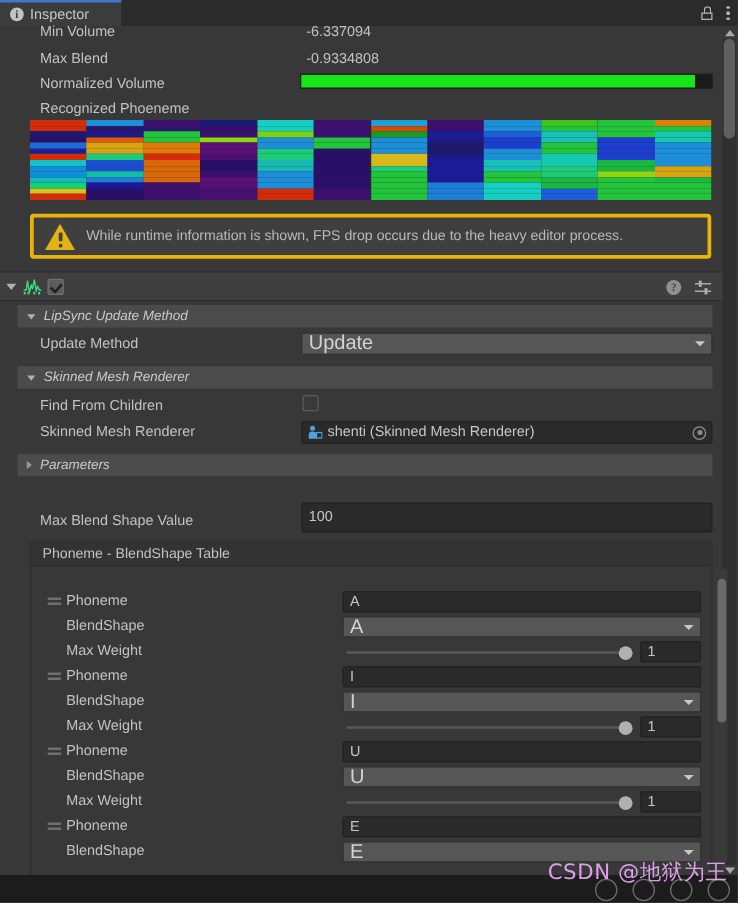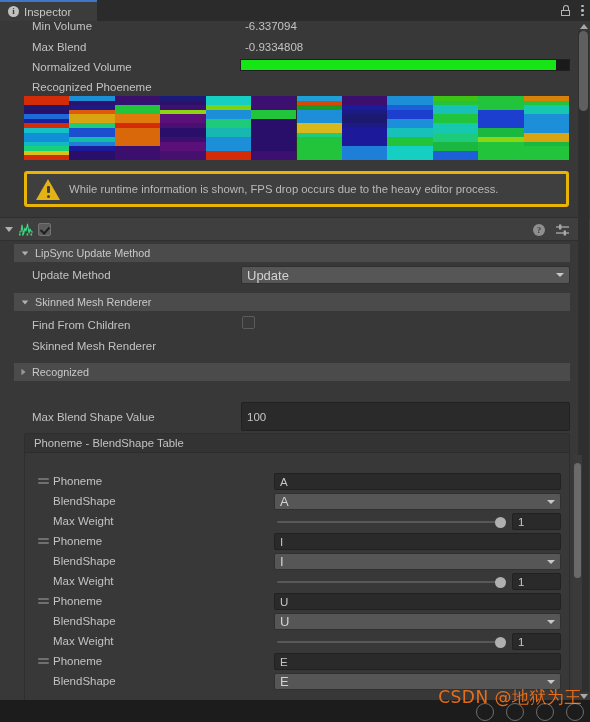--- a/index.html
+++ b/index.html
@@ -66,29 +66,29 @@
   .cb.checked::after{content:"";position:absolute;left:3px;top:1px;width:4px;height:7px;
       border:solid #1f1f1f;border-width:0 2px 2px 0;transform:rotate(42deg);}
   .comp-title{font-size:12px;color:#e2e2e2;font-weight:bold;margin-left:6px;}
   .comp-tools{position:absolute;right:7px;top:0;height:24px;display:flex;align-items:center;gap:11px;}
   .q-ico{width:12px;height:12px;border-radius:50%;background:#8f8f8f;color:#3f3f3f;font-size:9px;
          font-weight:bold;text-align:center;line-height:12px;font-family:"Liberation Serif",serif;}
   .pre-ico{width:13px;height:12px;position:relative;}
 
   
   .sect{position:absolute;height:18px;background:#4b4b4b;display:flex;align-items:center;padding-left:7px;gap:6px;
-        box-sizing:border-box;}
+        box-sizing:border-box;font-style:italic;}
   .sect .stit{font-size:10.8px;color:#c9c9c9;}
   .sect .tri-d,.sect .tri-r{transform:scale(.82);}
 
   
   .inp{position:absolute;background:#2a2a2a;border:1px solid #212121;border-radius:2px;box-sizing:border-box;
        display:flex;align-items:center;padding-left:5px;font-size:11.5px;color:#c6c6c6;}
   .popup{position:absolute;background:#565656;border:1px solid #303030;border-radius:2px;box-sizing:border-box;
-         display:flex;align-items:center;padding-left:5px;font-size:13px;color:#d2d2d2;}
+         display:flex;align-items:center;padding-left:5px;font-size:16px;color:#d2d2d2;}
   .popup .arw{position:absolute;right:5px;width:0;height:0;border-left:4px solid transparent;
        border-right:4px solid transparent;border-top:4.5px solid #c8c8c8;}
   .objfld{position:absolute;background:#2a2a2a;border:1px solid #212121;border-radius:2px;box-sizing:border-box;
           display:flex;align-items:center;padding-left:4px;gap:4px;font-size:11.5px;color:#c6c6c6;}
   .objfld .oico{width:12px;height:12px;position:relative;flex:none;}
   .objfld .pick{position:absolute;right:4px;width:11px;height:11px;border:1.3px solid #8e8e8e;border-radius:50%;
           box-sizing:border-box;}
   .objfld .pick::after{content:"";position:absolute;left:2.5px;top:2.5px;width:4px;height:4px;background:#8e8e8e;border-radius:50%;}
   .checkbox-sm{position:absolute;width:13px;height:13px;background:#3a3a3a;border:1px solid #5b5b5b;border-radius:2px;box-sizing:border-box;}
 
@@ -105,21 +105,21 @@
   .draghandle i{display:block;height:1.5px;background:#6f6f6f;margin-bottom:2.5px;border-radius:1px;}
 
   
   .vscroll{position:absolute;background:#2f2f2f;}
   .vscroll .thumb{position:absolute;left:1px;right:1px;background:#5f5f5f;border-radius:5px;}
   .arrow-up{position:absolute;width:0;height:0;border-left:4px solid transparent;border-right:4px solid transparent;border-bottom:5px solid #a8a8a8;}
   .arrow-dn{position:absolute;width:0;height:0;border-left:4px solid transparent;border-right:4px solid transparent;border-top:5px solid #a8a8a8;}
 
   
   .bottombar{position:absolute;left:0;top:700px;width:590px;height:22px;background:#1c1c1c;}
-  .watermark{position:absolute;right:8px;top:686px;font-size:17px;color:#f97316;opacity:.9;
+  .watermark{position:absolute;right:8px;top:686px;font-size:17px;color:#f0abfc;opacity:.9;
              font-family:"DejaVu Sans",sans-serif;letter-spacing:.5px;white-space:nowrap;}
   .wm-icons{position:absolute;right:6px;top:703px;display:flex;gap:12px;align-items:center;opacity:.45;}
   .wm-icons span{width:16px;height:16px;border-radius:50%;border:1.4px solid #cfcfcf;display:block;position:relative;}
 </style>
 </head>
 <body>
 
 <div class="root">
 
   <div class="tabbar">
@@ -404,29 +404,40 @@
 
     <div class="sect" style="left:14px;top:272px;width:556px;">
       <div class="tri-d"></div>
       <div class="stit">Skinned Mesh Renderer</div>
     </div>
 
     <div class="lbl-col" style="left:32px;top:298px;">Find From Children</div>
     <div class="checkbox-sm" style="left:242px;top:295px;"></div>
 
     <div class="lbl-col" style="left:32px;top:319px;">Skinned Mesh Renderer</div>
+    <div class="objfld" style="left:241px;top:316px;width:329px;height:18px;">
+      <span class="oico">
+        <svg width="12" height="12" viewBox="0 0 12 12">
+          <circle cx="4" cy="2.6" r="2" fill="#56a0e0"></circle>
+          <path d="M1 11 L1 7.5 Q1 5.2 4 5.2 Q7 5.2 7 7.5 L7 11 Z" fill="#56a0e0"></path>
+          <rect x="7.2" y="6" width="4.4" height="4.4" fill="none" stroke="#56a0e0" stroke-width="1"></rect>
+        </svg>
+      </span>
+      <span>shenti (Skinned Mesh Renderer)</span>
+      <span class="pick"></span>
+    </div>
 
     <div class="sect" style="left:14px;top:342px;width:556px;">
       <div class="tri-r"></div>
-      <div class="stit">Recognized</div>
+      <div class="stit">Parameters</div>
     </div>
 
 
     <div class="lbl-col" style="left:32px;top:390px;">Max Blend Shape Value</div>
-    <div class="inp" style="left:241px;top:381px;width:329px;height:29px;">
+    <div class="inp" style="left:241px;top:381px;width:329px;height:24px;">
       <span>100</span>
     </div>
 
     <div class="tablebox" style="left:24px;top:412px;width:546px;height:280px;"></div>
     <div class="tablehdr" style="left:25px;top:413px;width:544px;">
       <span>Phoneme - BlendShape Table</span>
     </div>
 
     <div id="table-rows">
         <div class="draghandle" style="left: 38px; top: 457px;">

